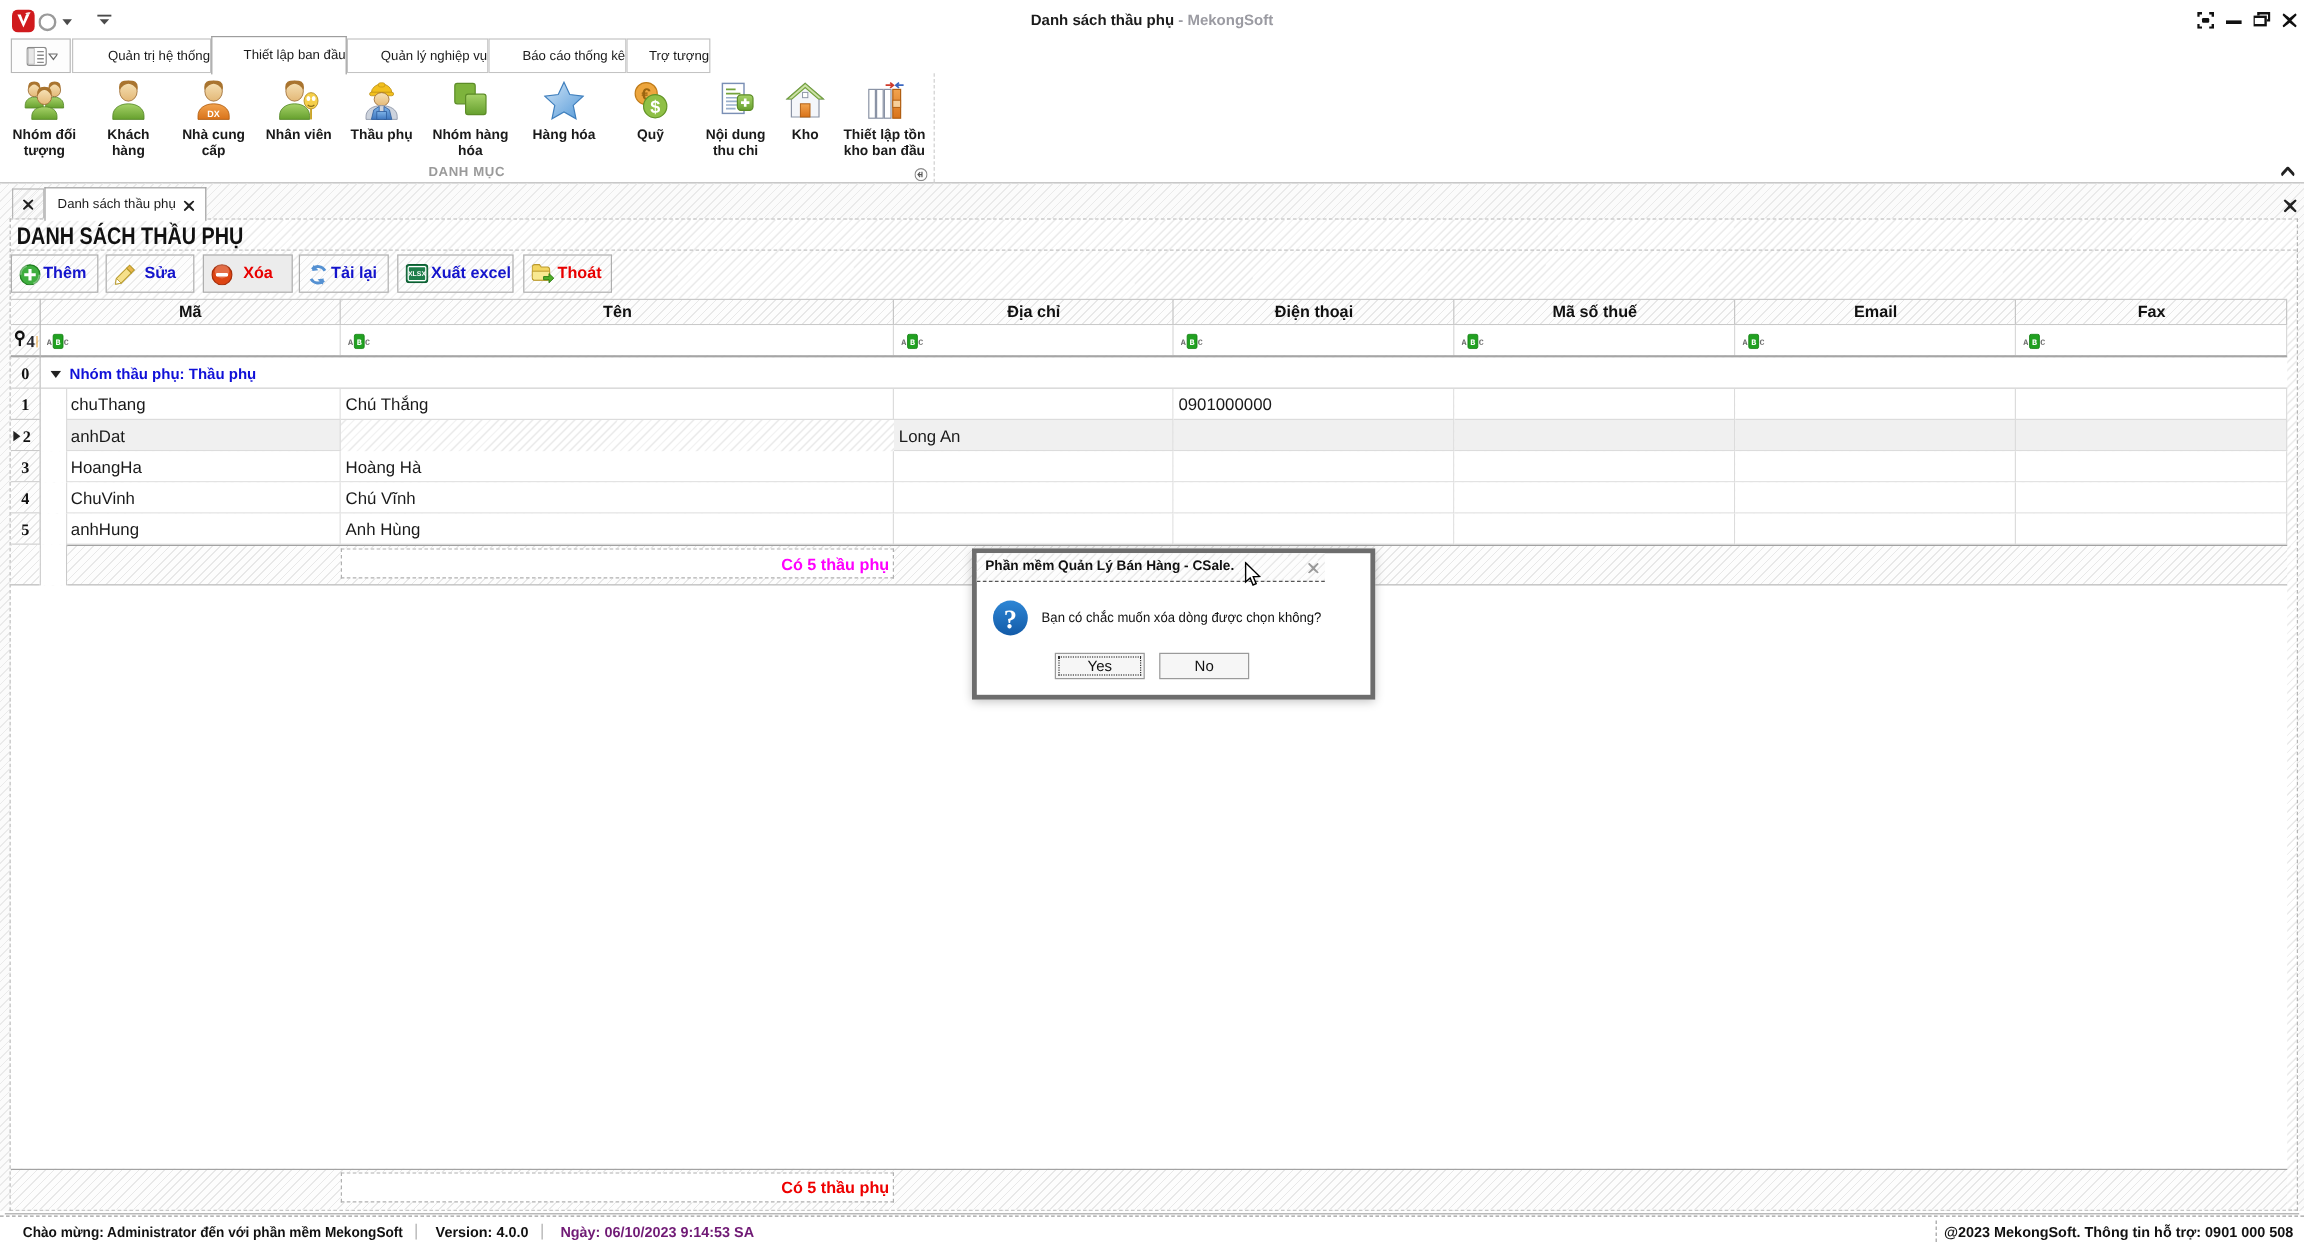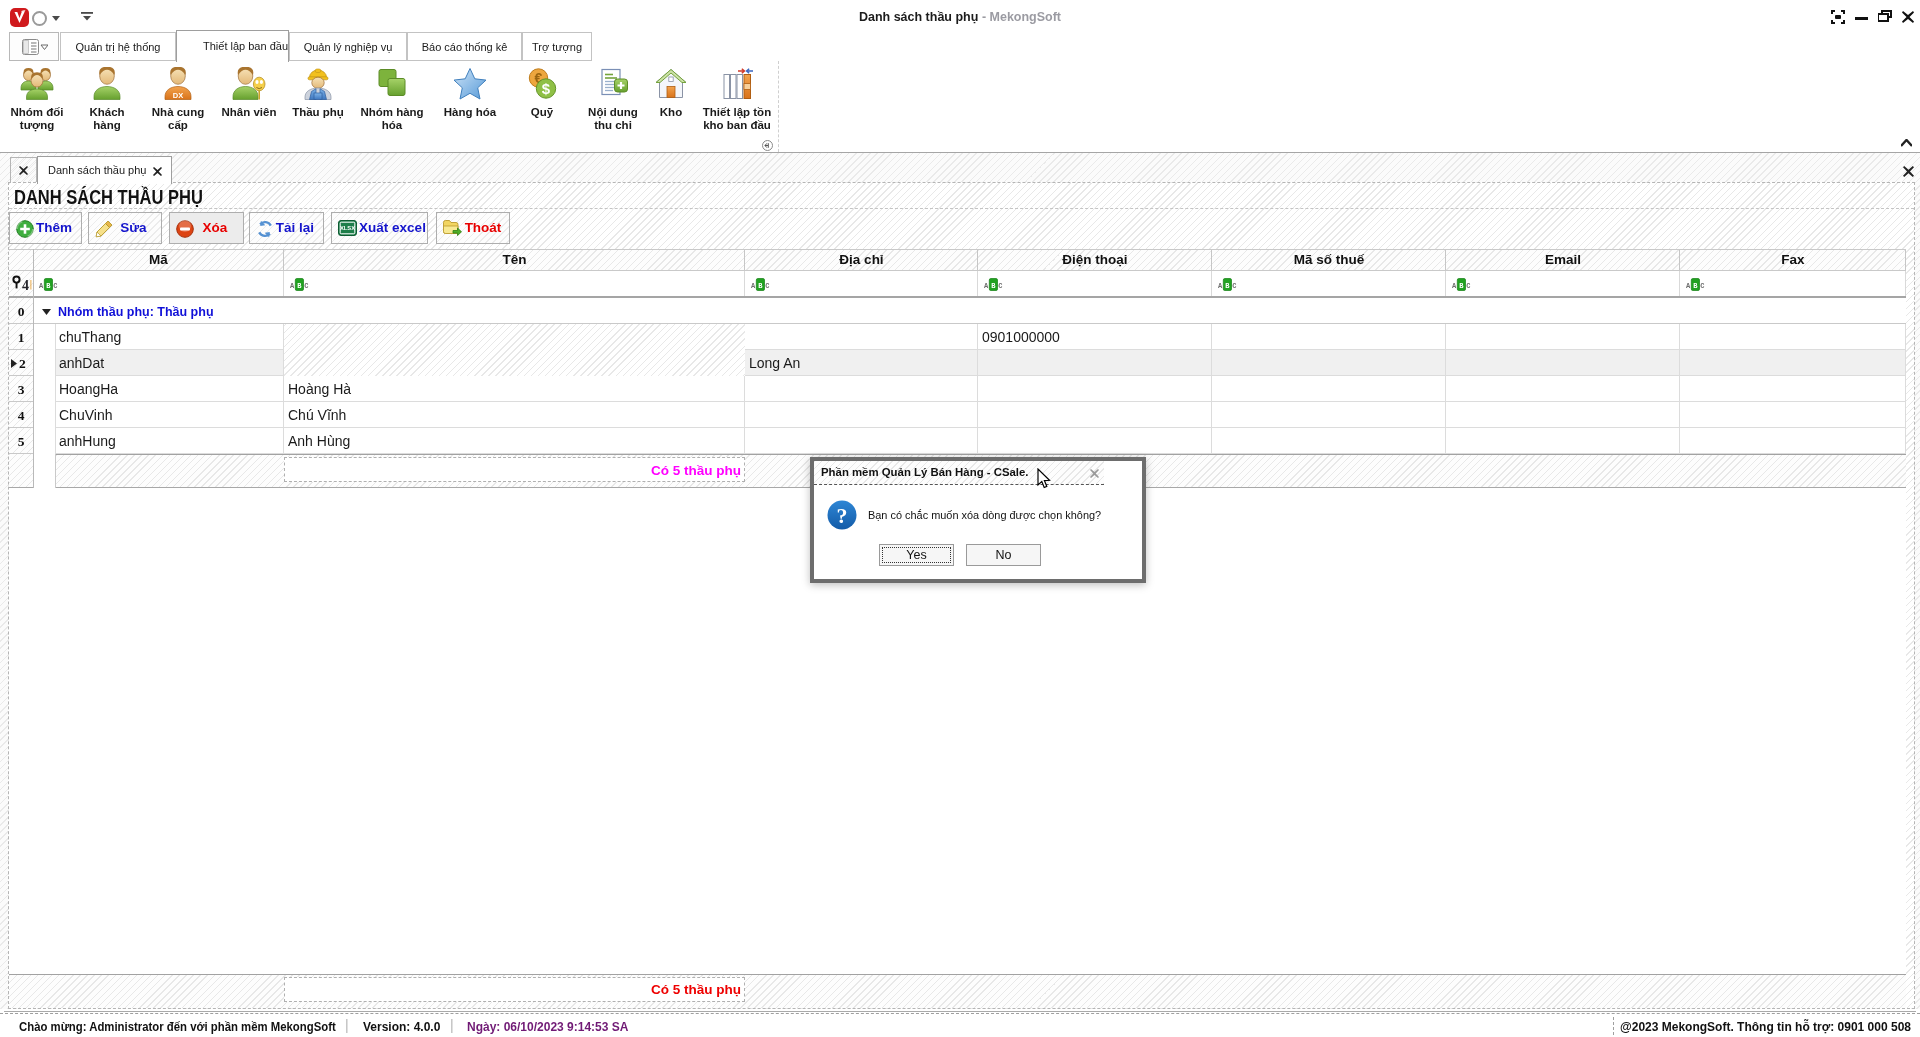--- a/index.html
+++ b/index.html
@@ -60,21 +60,21 @@
       <path d="M19 6 l7 0 l-3.5 4.5 z" fill="none" stroke="#6a6a6a"></path>
     </svg>
   </div>
   <div class="abs tabtxt" style="left:60px;width:116px">Quản trị hệ thống</div>
   <div class="abs" style="left:176px;top:-2px;width:113px;height:32px;background:#fff;border:1px solid #9e9e9e;border-bottom:none;z-index:3;text-align:right;font-size:11px;color:#1a1a1a;line-height:30px">Thiết lập ban đầu</div>
   <div class="abs tabtxt" style="left:289px;width:118px">Quản lý nghiệp vụ</div>
   <div class="abs tabtxt" style="left:407px;width:115px">Báo cáo thống kê</div>
   <div class="abs tabtxt" style="left:522px;width:70px">Trợ tượng</div>
 </div>
 <style>
-.tabtxt{top:0;height:29px;border:1px solid #c3c3c3;background:#fff;text-align:center;font-size:11px;color:#1a1a1a;line-height:28px}
+.tabtxt{top:0;height:29px;border:1px solid #c3c3c3;background:#fff;text-align:right;font-size:11px;color:#1a1a1a;line-height:28px}
 </style>
 
 <div class="abs" style="left:0;top:61px;width:1920px;height:92px;background:#fff;border-bottom:1px solid #a5a5a5">
   <style>
     .ritem{position:absolute;top:6px;width:76px;text-align:center}
     .ritem svg{display:inline-block}
     .rlab{margin-top:2px;font-size:11.5px;font-weight:bold;color:#1a1a1a;line-height:13px}
   </style>
   <svg width="0" height="0" style="position:absolute">
     <defs>
@@ -222,20 +222,21 @@
       <path d="M33 4 l-6 0 m2.2 -2.2 l-2.7 2.2 l2.7 2.2" stroke="#3a66c0" fill="none" stroke-width="1.4"></path>
       <rect x="4" y="7.5" width="5.5" height="24" fill="#fff" stroke="#8a93a5" stroke-width="1"></rect>
       <rect x="10.5" y="7.5" width="5.5" height="24" fill="#fff" stroke="#8a93a5" stroke-width="1"></rect>
       <rect x="17" y="7.5" width="5.5" height="24" fill="#fff" stroke="#8a93a5" stroke-width="1"></rect>
       <rect x="24" y="7.5" width="6.5" height="24" fill="url(#org)" stroke="#b05e12" stroke-width="1"></rect>
       <rect x="24" y="16.5" width="6.5" height="6" fill="#f7cf9a" stroke="#b05e12" stroke-width=".8"></rect>
     </svg>
     <div class="rlab">Thiết lập tồn<br>kho ban đầu</div>
   </div>
 
+  <div class="abs" style="left:0;top:77px;width:778px;text-align:center;font-size:11px;font-weight:bold;color:#9a9a9a;letter-spacing:.5px">DANH MỤC</div>
 
   <svg class="abs" style="left:762px;top:79px" width="11" height="11" viewBox="0 0 11 11">
     <circle cx="5.5" cy="5.5" r="5" fill="#fff" stroke="#8a8a8a"></circle>
     <path d="M3 5.5 l3 0 M4.8 3.4 L3 5.5 l1.8 2.1 M6.3 3.2 l0 4.6" stroke="#555" fill="none" stroke-width="1"></path>
   </svg>
   <div class="abs" style="left:778px;top:0;height:91px;border-left:1px dashed #cfcfcf"></div>
 
   <svg class="abs" style="left:1901px;top:78px" width="11" height="8" viewBox="0 0 11 8">
     <path d="M0 7 L5.5 1 L11 7" fill="none" stroke="#222" stroke-width="2.4"></path>
   </svg>
@@ -410,20 +411,21 @@
 <div class="abs hatch" style="left:0;top:179px;width:24px;height:26px;background-color:#fdfdfd;border-bottom:1px solid #c9c9c9"></div>
 <div class="abs" style="left:0;top:185px;width:24px;text-align:center;font-size:13.5px;font-weight:bold;color:#111;font-family:'Liberation Serif'">5</div>
 <div class="abs" style="left:24px;top:0;height:239px;border-left:1px solid #b9b9b9"></div>
 <div class="abs" style="left:25px;top:49px;width:1872px;height:26px;background:#fff;border-bottom:1px solid #c9c9c9"></div>
 <svg class="abs" style="left:33px;top:60px" width="9" height="6" viewBox="0 0 9 6">
           <path d="M0 0 L9 0 L4.5 6 Z" fill="#222"></path>
         </svg>
 <div class="abs" style="left:49px;top:56px;font-size:12.5px;font-weight:bold;color:#1010d8">Nhóm thầu phụ: Thầu phụ</div>
 <div class="abs" style="left:25px;top:75px;width:21px;height:26px;background:#fff"></div>
 <div class="abs" style="left:46px;top:75px;width:229px;height:26px;background:#fff;border-bottom:1px solid #dcdcdc;border-right:1px solid #dcdcdc;font-size:14px;color:#1a1a1a;line-height:27px;padding-left:4px;overflow:hidden">chuThang</div>
+<div class="abs" style="left:275px;top:75px;width:461px;height:26px;background:#fff;border-bottom:1px solid #dcdcdc;border-right:1px solid #dcdcdc;font-size:14px;color:#1a1a1a;line-height:27px;padding-left:4px;overflow:hidden">Chú Thắng</div>
 <div class="abs" style="left:736px;top:75px;width:233px;height:26px;background:#fff;border-bottom:1px solid #dcdcdc;border-right:1px solid #dcdcdc;font-size:14px;color:#1a1a1a;line-height:27px;padding-left:4px;overflow:hidden"></div>
 <div class="abs" style="left:969px;top:75px;width:234px;height:26px;background:#fff;border-bottom:1px solid #dcdcdc;border-right:1px solid #dcdcdc;font-size:14px;color:#1a1a1a;line-height:27px;padding-left:4px;overflow:hidden">0901000000</div>
 <div class="abs" style="left:1203px;top:75px;width:234px;height:26px;background:#fff;border-bottom:1px solid #dcdcdc;border-right:1px solid #dcdcdc;font-size:14px;color:#1a1a1a;line-height:27px;padding-left:4px;overflow:hidden"></div>
 <div class="abs" style="left:1437px;top:75px;width:234px;height:26px;background:#fff;border-bottom:1px solid #dcdcdc;border-right:1px solid #dcdcdc;font-size:14px;color:#1a1a1a;line-height:27px;padding-left:4px;overflow:hidden"></div>
 <div class="abs" style="left:1671px;top:75px;width:226px;height:26px;background:#fff;border-bottom:1px solid #dcdcdc;border-right:1px solid #dcdcdc;font-size:14px;color:#1a1a1a;line-height:27px;padding-left:4px;overflow:hidden"></div>
 <div class="abs" style="left:46px;top:75px;height:26px;border-left:1px solid #dcdcdc"></div>
 <div class="abs" style="left:25px;top:101px;width:21px;height:26px;background:#fff"></div>
 <div class="abs" style="left:46px;top:101px;width:229px;height:26px;background:#f0f0f0;border-bottom:1px solid #dcdcdc;border-right:1px solid #dcdcdc;font-size:14px;color:#1a1a1a;line-height:27px;padding-left:4px;overflow:hidden">anhDat</div>
 <div class="abs" style="left:736px;top:101px;width:233px;height:26px;background:#f0f0f0;border-bottom:1px solid #dcdcdc;border-right:1px solid #dcdcdc;font-size:14px;color:#1a1a1a;line-height:27px;padding-left:4px;overflow:hidden">Long An</div>
 <div class="abs" style="left:969px;top:101px;width:234px;height:26px;background:#f0f0f0;border-bottom:1px solid #dcdcdc;border-right:1px solid #dcdcdc;font-size:14px;color:#1a1a1a;line-height:27px;padding-left:4px;overflow:hidden"></div>

